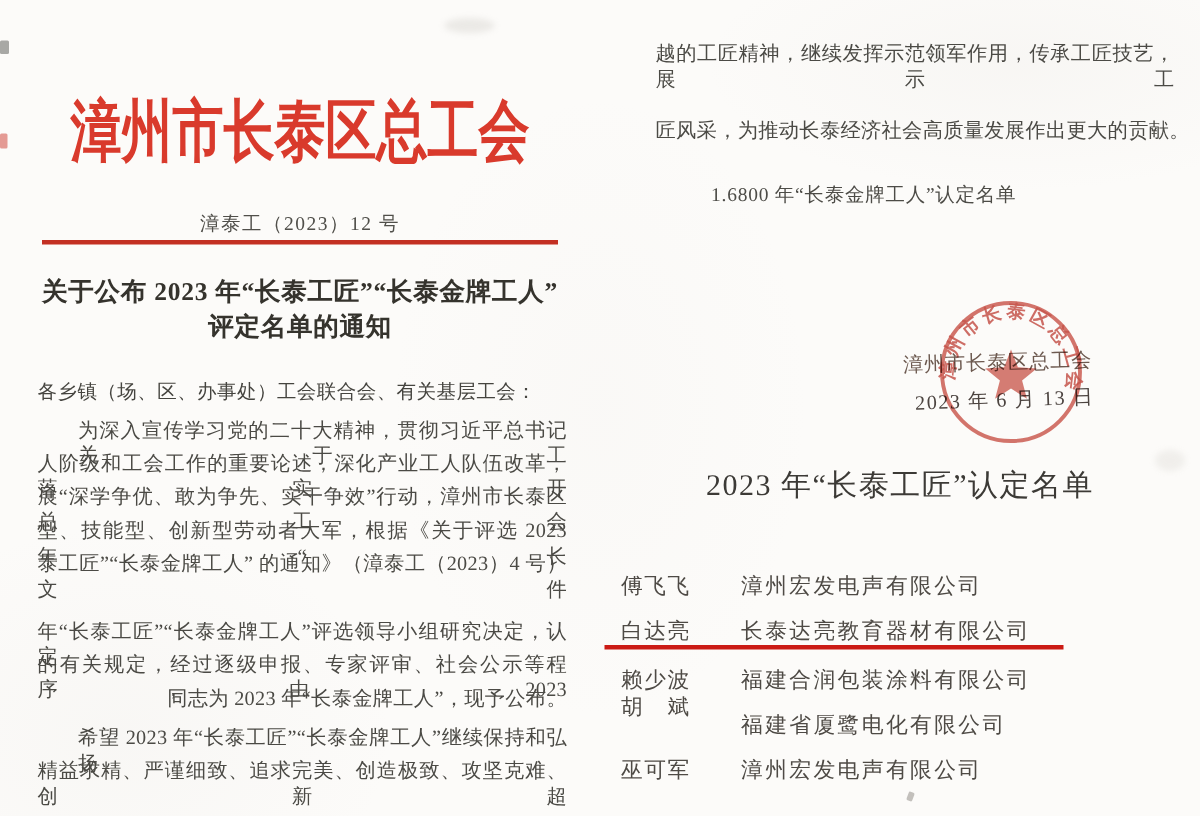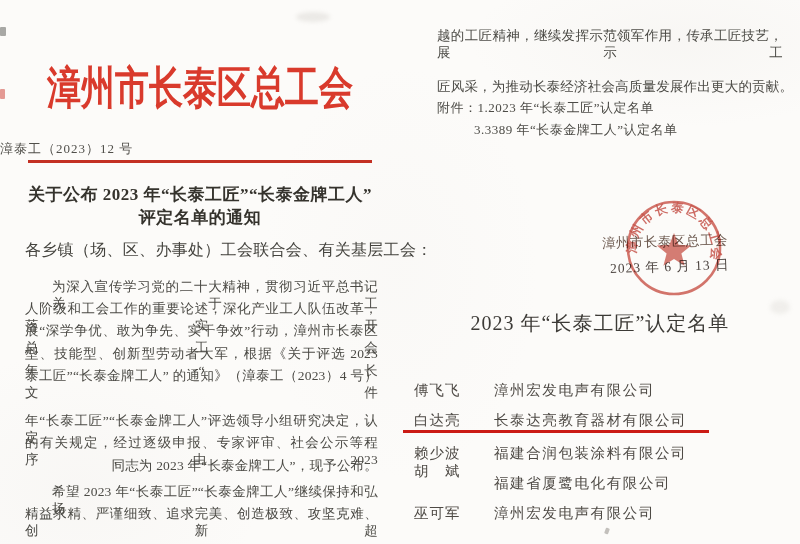--- a/index.html
+++ b/index.html
@@ -14,24 +14,24 @@
     color:#4b4a45;
   }
   .abs{position:absolute;}
   
   .org-header{
     left:0;top:58px;width:400px;text-align:center;
     font-size:34px;font-weight:bold;color:var(--header-red,#d93a2c);
     transform:scaleY(1.32);transform-origin:center top;
     letter-spacing:0px;white-space:nowrap;
   }
-  .doc-number{left:0;top:140px;width:400px;font-size:13px;color:#504f4a;letter-spacing:1px;}
+  .doc-number{left:0;top:140px;width:400px;text-align:center;font-size:13px;color:#504f4a;letter-spacing:1px;}
   .red-rule{left:28px;top:160px;width:344px;height:3px;background:var(--rule-red,#c33023);}
   .doc-title{left:0;width:400px;text-align:center;font-size:17px;font-weight:bold;color:#35332d;letter-spacing:.5px;white-space:nowrap;}
-  .salutation{left:25px;top:240px;font-size:16px;color:#45443f;white-space:nowrap;letter-spacing:.3px;}
+  .salutation{left:25px;top:252px;font-size:13px;color:#45443f;white-space:nowrap;letter-spacing:.3px;}
   .bl{left:25px;width:353px;font-size:13.5px;line-height:17px;color:#4b4a45;white-space:nowrap;letter-spacing:.2px;}
   .bl.jf{white-space:normal;text-align:justify;text-align-last:justify;}
   .bl.ind{padding-left:27px;width:326px;}
   
   .rbl{left:437px;width:346px;font-size:13.5px;line-height:17px;color:#4b4a45;white-space:nowrap;letter-spacing:.2px;}
   .rbl.jf{white-space:normal;text-align:justify;text-align-last:justify;}
   .attach{font-size:13px;color:#4d4c47;white-space:nowrap;letter-spacing:.5px;}
   .sign-org{left:602px;top:233px;font-size:13.5px;color:#6d5a50;letter-spacing:.5px;white-space:nowrap;transform:rotate(-1.5deg);}
   .sign-date{left:610px;top:258px;font-size:13.5px;color:#4c4440;letter-spacing:1px;white-space:nowrap;transform:rotate(-2deg);}
   .seal{left:618px;top:192px;mix-blend-mode:multiply;opacity:.92;}
@@ -64,22 +64,21 @@
   <div class="abs bl jf" style="top:367px;">泰工匠”“长泰金牌工人” 的通知》（漳泰工（2023）4 号）文件</div>
   <div class="abs bl jf" style="top:390px;margin-top:44px;">的有关规定，经过逐级申报、专家评审、社会公示等程序，由 2023</div>
   <div class="abs bl jf" style="top:412px;">年“长泰工匠”“长泰金牌工人”评选领导小组研究决定，认定</div>
   <div class="abs bl" style="top:457px;text-align:right;">同志为 2023 年“长泰金牌工人”，现予公布。</div>
   <div class="abs bl ind jf" style="top:483px;">希望 2023 年“长泰工匠”“长泰金牌工人”继续保持和弘扬</div>
   <div class="abs bl jf" style="top:505px;">精益求精、严谨细致、追求完美、创造极致、攻坚克难、创新超</div>
 
   <div class="abs rbl jf" style="top:27px;">越的工匠精神，继续发挥示范领军作用，传承工匠技艺，展示工</div>
   <div class="abs rbl" style="top:50px;margin-top:28px;">匠风采，为推动长泰经济社会高质量发展作出更大的贡献。</div>
 
-  <div class="abs attach" style="left:437px;top:99px;">附件：1.2023 年“长泰工匠”认定名单</div>
-  <div class="abs attach" style="left:474px;top:121px;">3.3389 年“长泰金牌工人”认定名单</div>
+  <div class="abs attach" style="left:474px;top:121px;">1.6800 年“长泰金牌工人”认定名单</div>
 
   <div class="abs sign-org">漳州市长泰区总工会</div>
   <div class="abs sign-date">2023 年 6 月 13 日</div>
 
   <svg class="abs seal" width="112" height="112" viewBox="0 0 112 112">
     <circle cx="56" cy="56" r="46" fill="none" stroke="#cd5a50" stroke-width="2.6" opacity=".9"></circle>
     <path id="sealArc" d="M 20,70 A 38,38 0 1 1 92,70" fill="none"></path>
     <text font-size="12.5" fill="#c4473e" letter-spacing="2.5" font-weight="bold" opacity=".85">
       <textPath href="#sealArc" startOffset="6%">漳州市长泰区总工会</textPath>
     </text>

